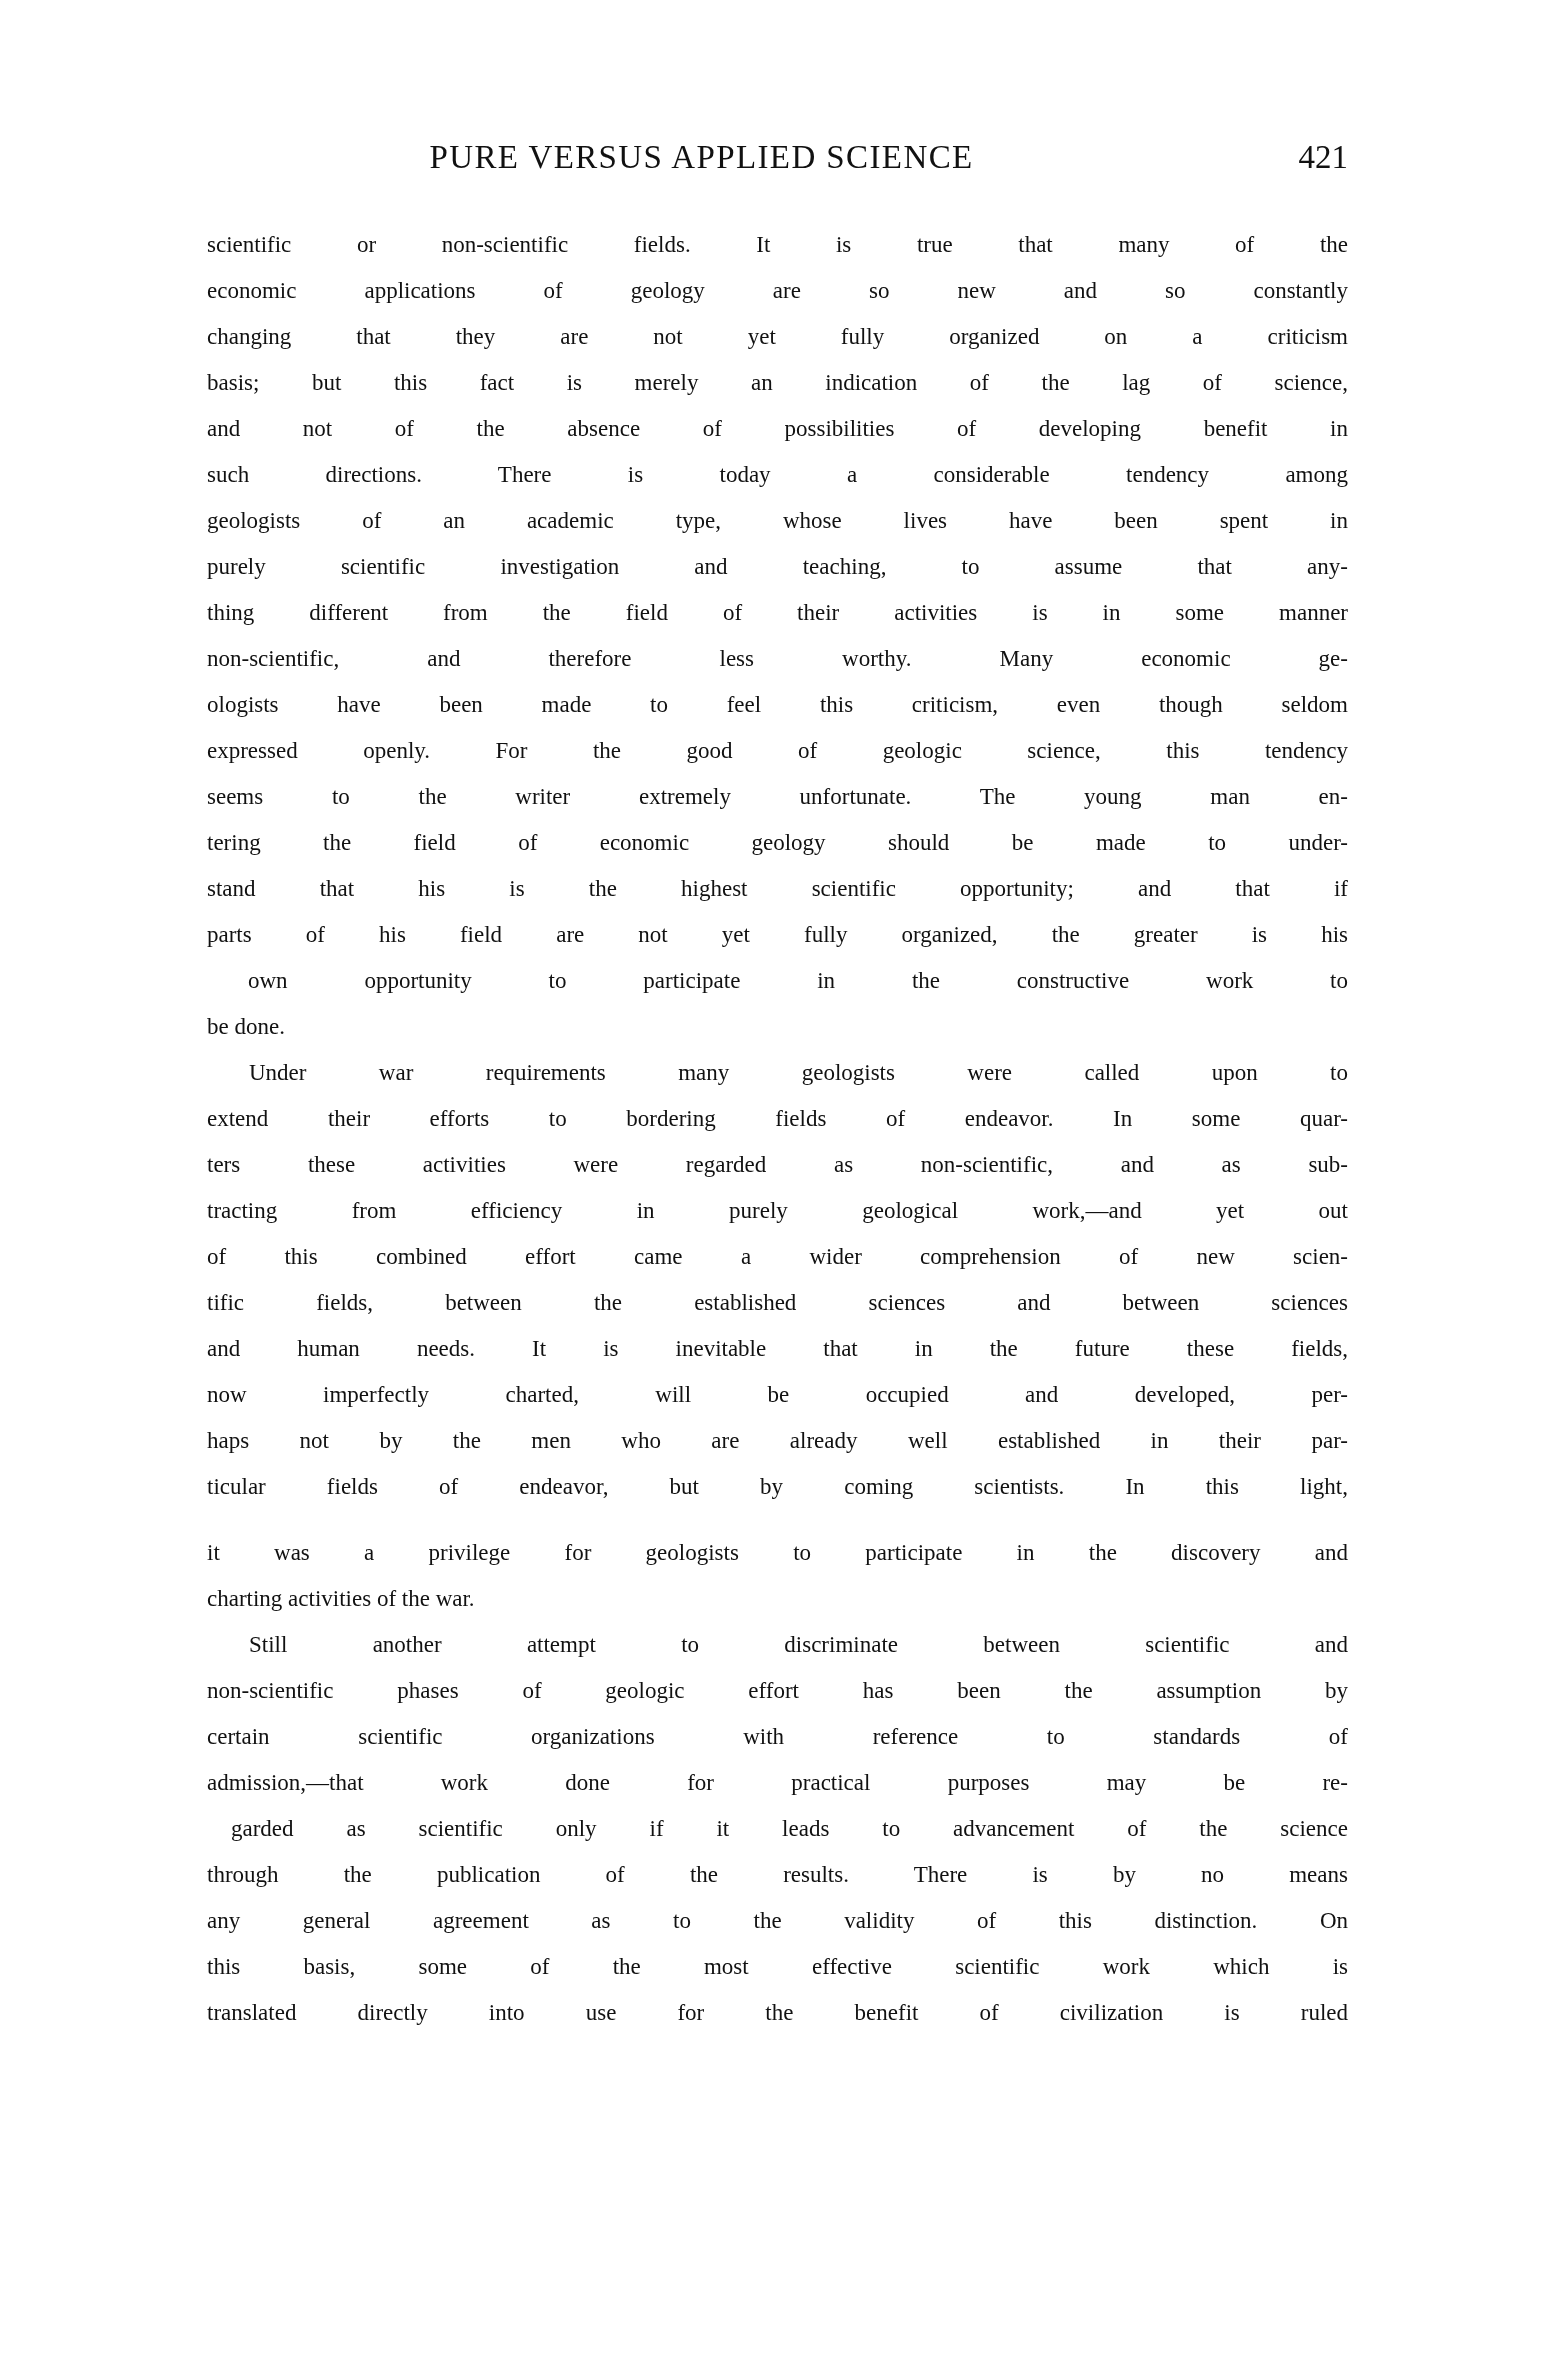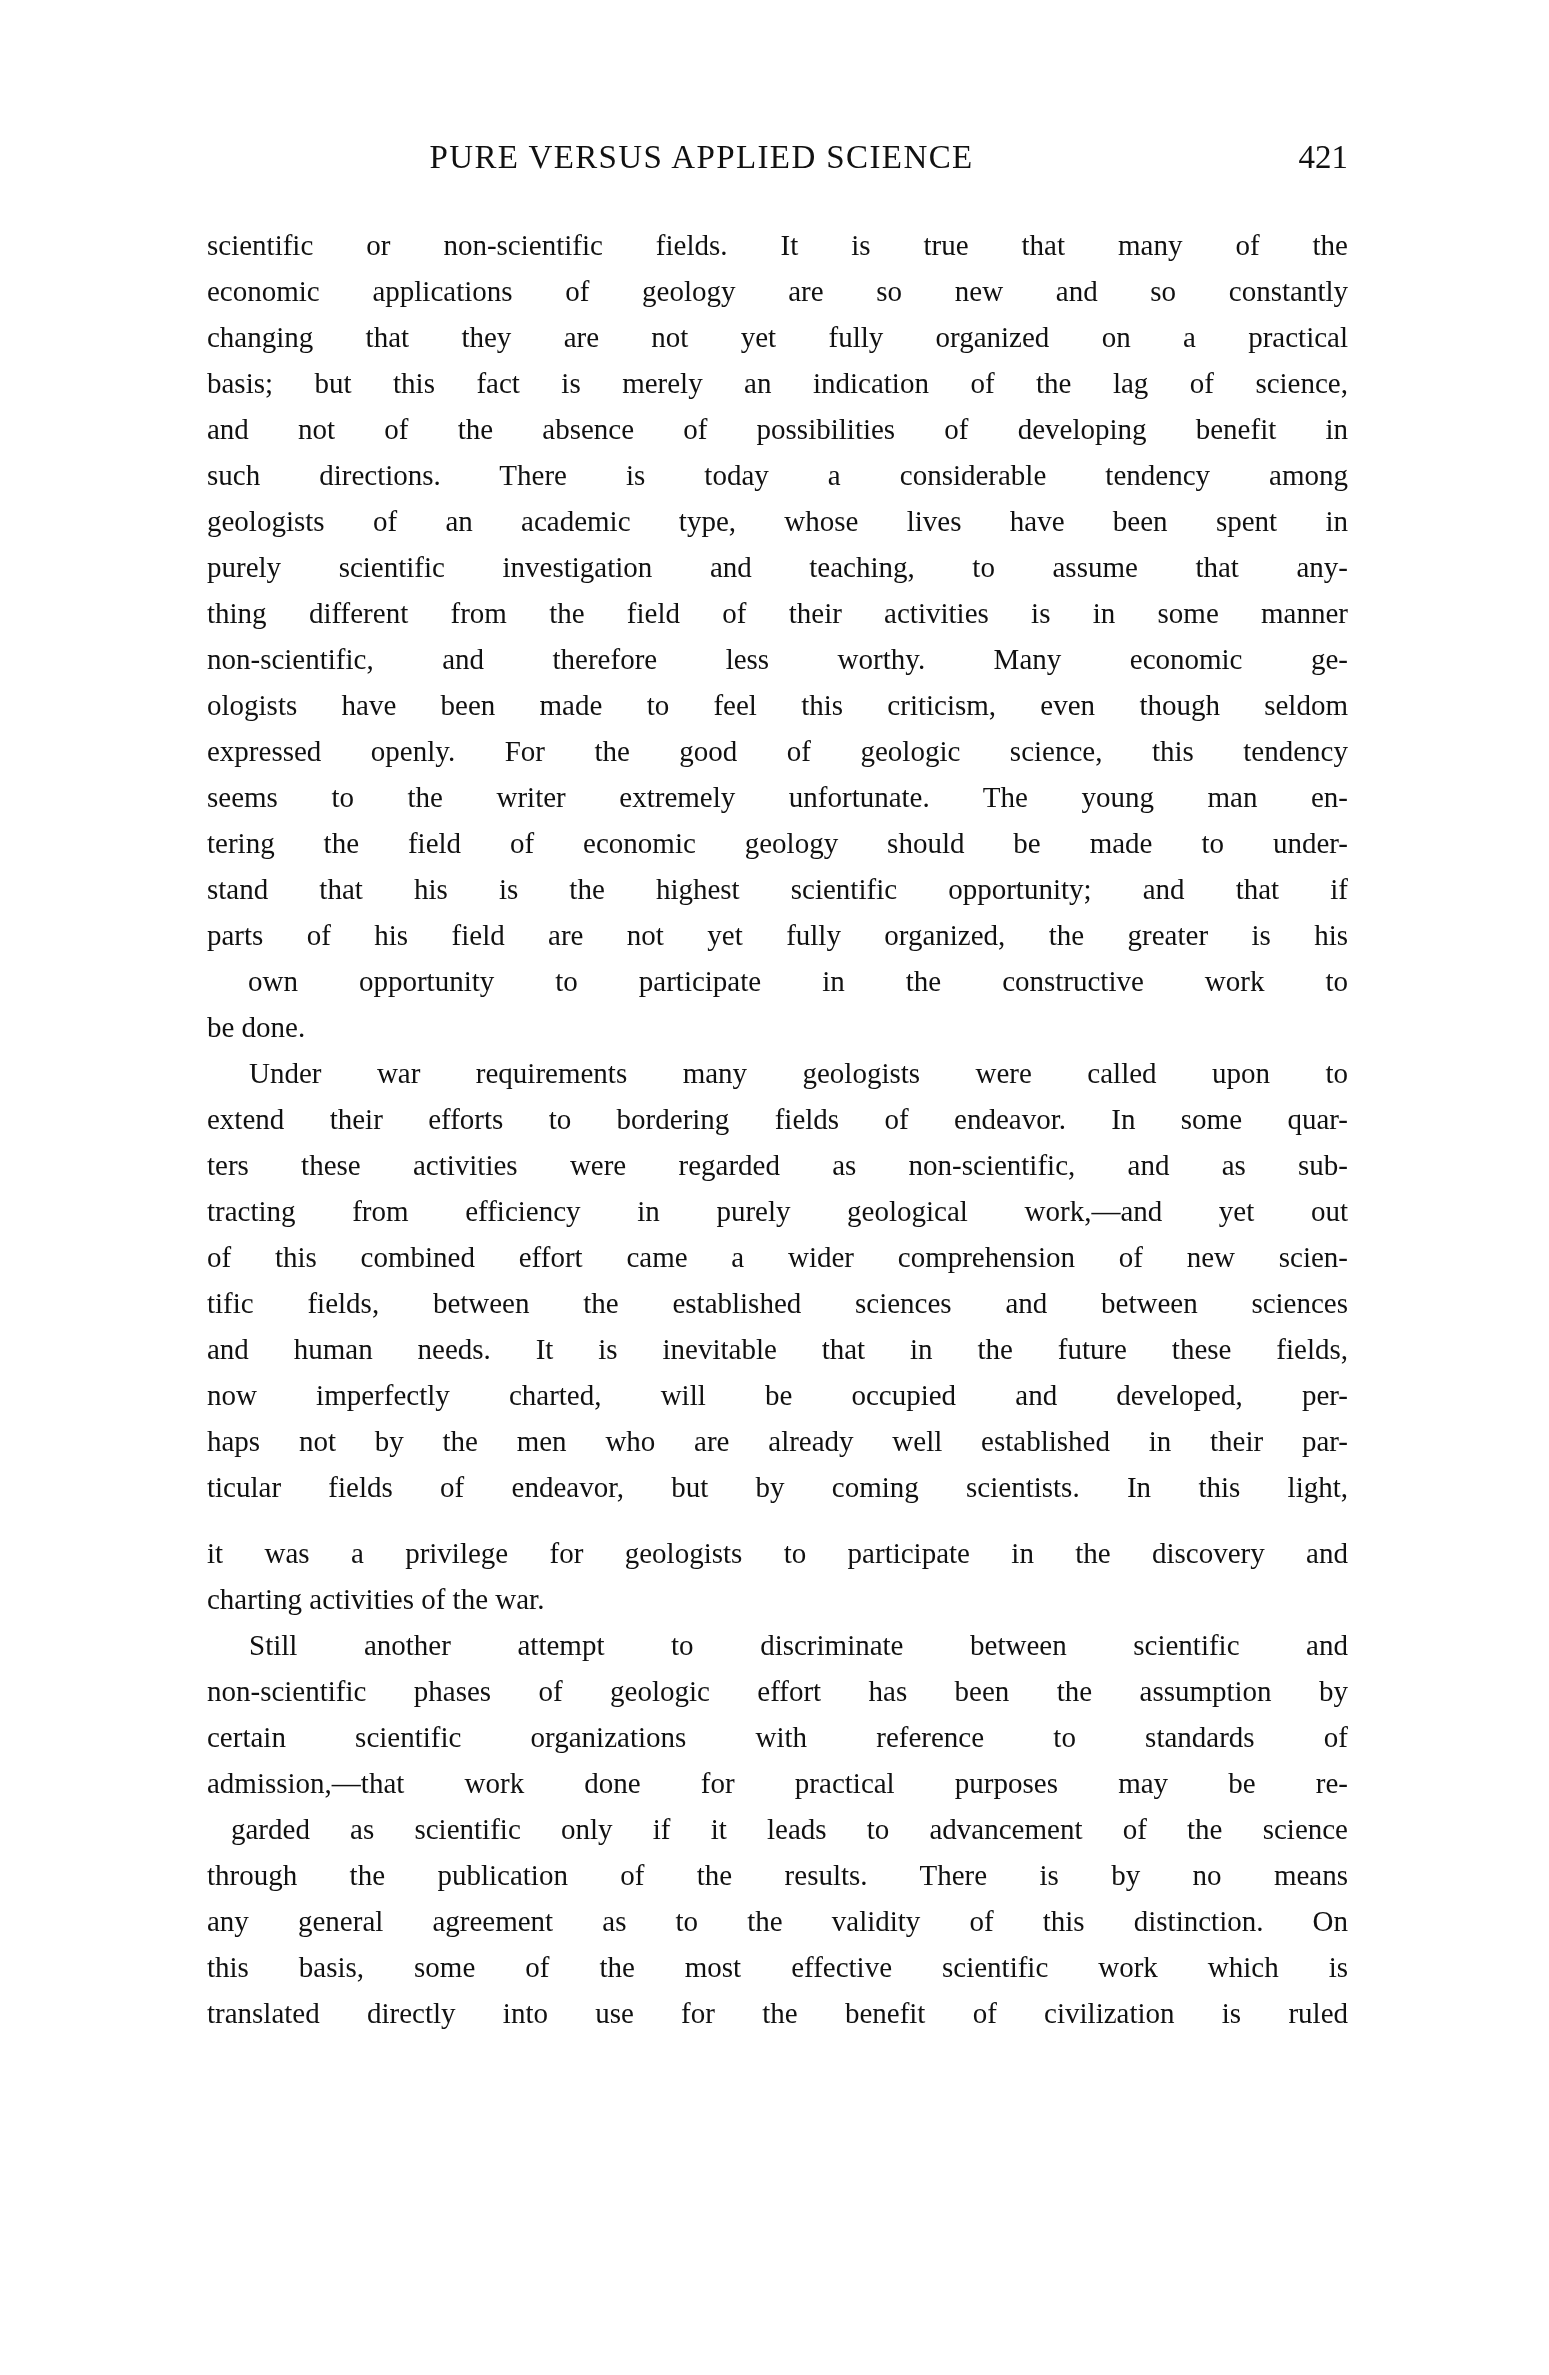--- a/index.html
+++ b/index.html
@@ -46,21 +46,21 @@
   .text-block {
     position: absolute;
     left: 207px;
     top: 222px;
     width: 1141px;
   }
   .line {
     display: block;
     height: 46px;
     line-height: 46px;
-    font-size: 29px;
+    font-size: 23px;
     text-align: justify;
     text-align-last: justify;
     white-space: nowrap;
     overflow: visible;
   }
   .line.last {
     text-align-last: left;
   }
   .line.indent {
     padding-left: 42px;
@@ -77,21 +77,21 @@
   <div class="running-head">
     <span class="running-title">PURE VERSUS APPLIED SCIENCE</span>
     <span class="page-number">421</span>
   </div>
 
   <div class="text-block">
 
     <div class="paragraph">
       <span class="line" style="white-space: normal; overflow: hidden;">scientific or non-scientific fields.  It is true that many of the</span>
       <span class="line" style="white-space: normal; overflow: hidden;">economic applications of geology are so new and so constantly</span>
-      <span class="line" style="white-space: normal; overflow: hidden;">changing that they are not yet fully organized on a practical</span>
+      <span class="line" style="white-space: normal; overflow: hidden;">changing that they are not yet fully organized on a criticism</span>
       <span class="line" style="white-space: normal; overflow: hidden;">basis; but this fact is merely an indication of the lag of science,</span>
       <span class="line" style="white-space: normal; overflow: hidden;">and not of the absence of possibilities of developing benefit in</span>
       <span class="line" style="white-space: normal; overflow: hidden;">such directions.  There is today a considerable tendency among</span>
       <span class="line" style="white-space: normal; overflow: hidden;">geologists of an academic type, whose lives have been spent in</span>
       <span class="line" style="white-space: normal; overflow: hidden;">purely scientific investigation and teaching, to assume that any-</span>
       <span class="line" style="white-space: normal; overflow: hidden;">thing different from the field of their activities is in some manner</span>
       <span class="line" style="white-space: normal; overflow: hidden;">non-scientific, and therefore less worthy.  Many economic ge-</span>
       <span class="line" style="white-space: normal; overflow: hidden;">ologists have been made to feel this criticism, even though seldom</span>
       <span class="line" style="white-space: normal; overflow: hidden;">expressed openly.  For the good of geologic science, this tendency</span>
       <span class="line" style="white-space: normal; overflow: hidden;">seems to the writer extremely unfortunate.  The young man en-</span>

